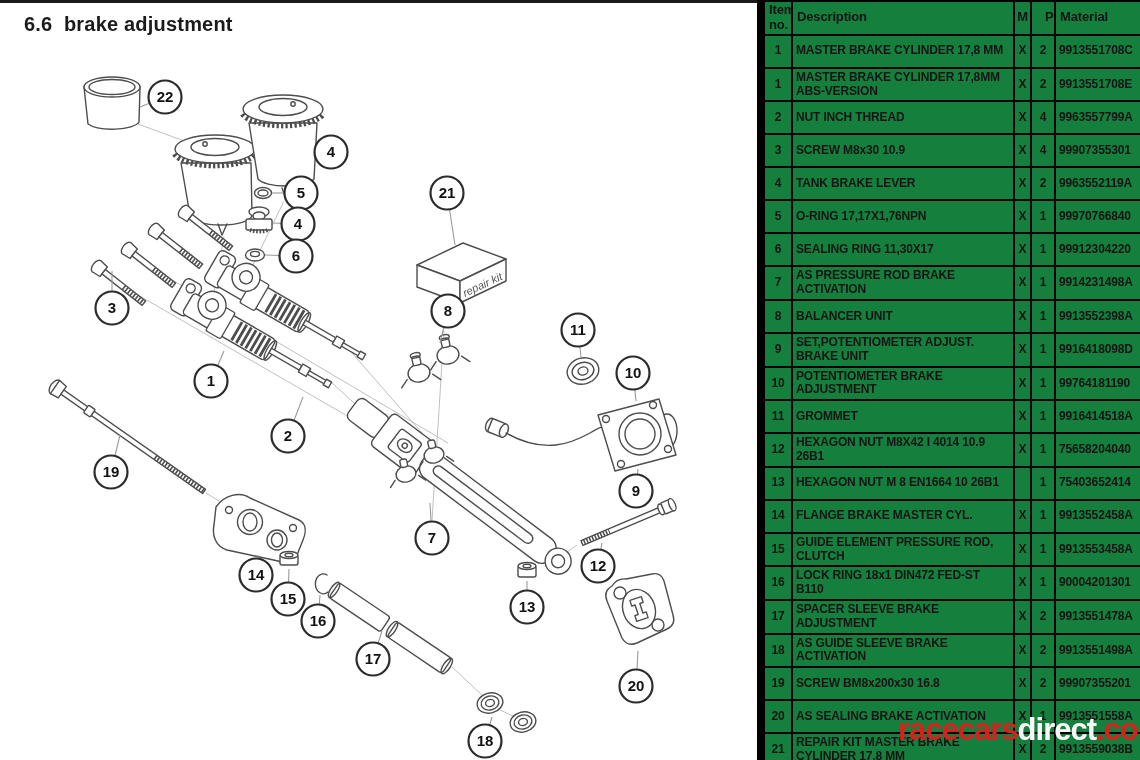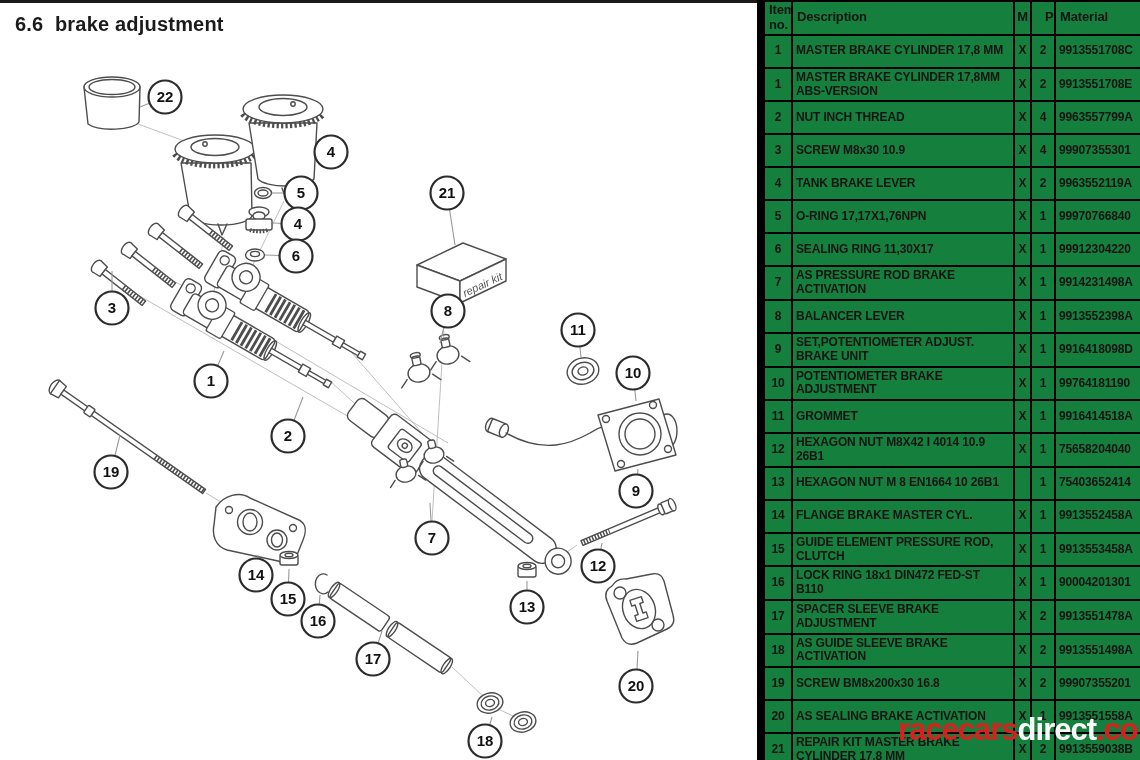--- a/index.html
+++ b/index.html
@@ -1,21 +1,21 @@
 <!DOCTYPE html>
 <html><head>
 <meta charset="utf-8">
 <style>
   html,body{margin:0;padding:0;background:#fff;}
   #page{position:relative;width:1140px;height:760px;background:#fff;overflow:hidden;
         font-family:"Liberation Sans",sans-serif;color:#111;}
   
   #drawing-pane{position:absolute;left:0;top:0;width:757px;height:760px;
                 border-top:3px solid #1a1a1a;box-sizing:border-box;}
-  #page-title{position:absolute;left:15px;top:10px;font-size:20px;font-weight:600;
+  #page-title{position:absolute;left:24px;top:10px;font-size:20px;font-weight:600;
               letter-spacing:.2px;white-space:pre;color:#1b1b1b;}
   #diagram-svg{position:absolute;left:0;top:0;}
   .part{stroke:#4d4d4d;stroke-width:1.4;fill:none;stroke-linecap:round;stroke-linejoin:round;}
   .part-fill{stroke:#4d4d4d;stroke-width:1.4;fill:#fff;stroke-linejoin:round;}
   .rib{stroke:#4d4d4d;fill:none;}
   .construction{stroke:#b8b8b8;stroke-width:.9;fill:none;}
   .leader{stroke:#9a9a9a;stroke-width:1.1;}
   .callout-circle{fill:#fff;stroke:#2c2c2c;stroke-width:2.2;}
   .callout-text{font-family:"Liberation Sans",sans-serif;font-size:15px;font-weight:600;
                 fill:#111;text-anchor:middle;}
@@ -504,21 +504,21 @@
           </tr>
           <tr>
             <td class="c-item">7</td>
             <td class="c-desc">AS PRESSURE ROD BRAKE ACTIVATION</td>
             <td class="c-m">X</td>
             <td class="c-pc">1</td>
             <td class="c-mat">9914231498A</td>
           </tr>
           <tr>
             <td class="c-item">8</td>
-            <td class="c-desc">BALANCER LEVER</td>
+            <td class="c-desc">BALANCER UNIT</td>
             <td class="c-m">X</td>
             <td class="c-pc">1</td>
             <td class="c-mat">9913552398A</td>
           </tr>
           <tr>
             <td class="c-item">9</td>
             <td class="c-desc">SET,POTENTIOMETER ADJUST. BRAKE UNIT</td>
             <td class="c-m">X</td>
             <td class="c-pc">1</td>
             <td class="c-mat">9916418098D</td>

